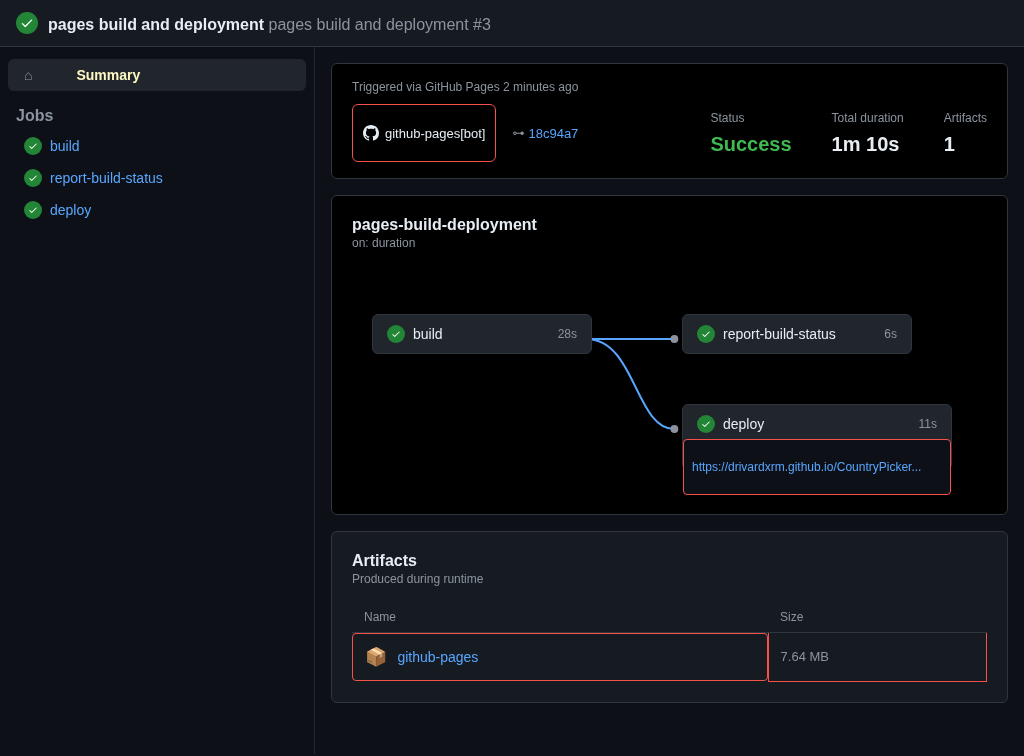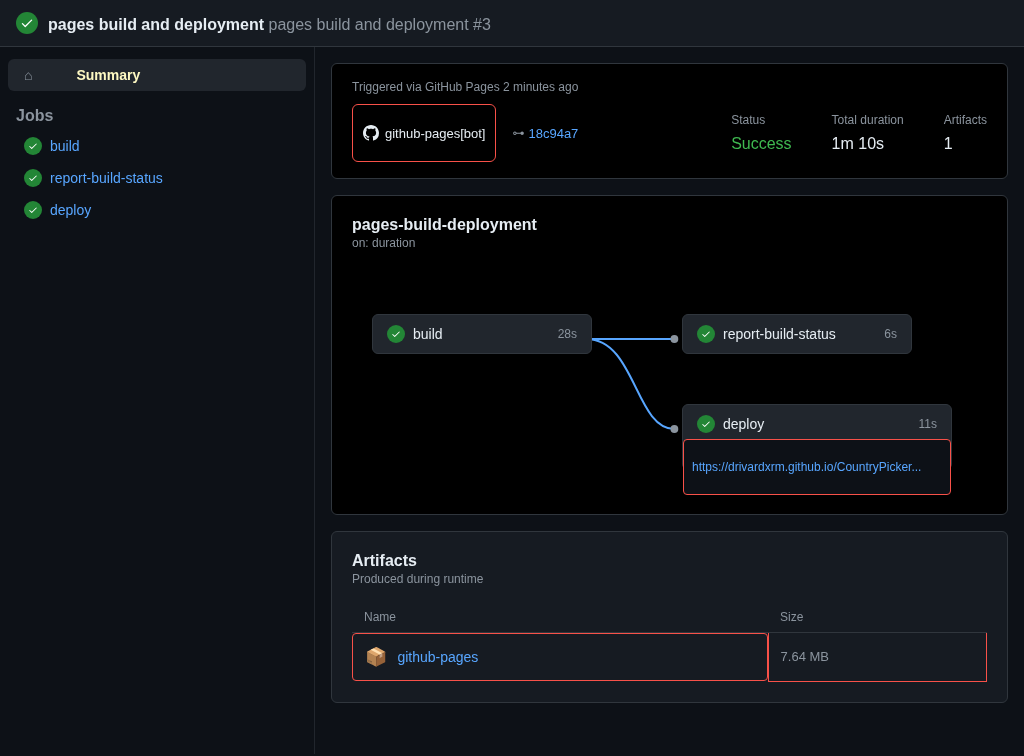--- a/index.html
+++ b/index.html
@@ -140,21 +140,21 @@
       font-size: 13px;
     }
     .commit-icon { color: #8b949e; font-size: 12px; }
     .status-group {
       margin-left: auto;
       display: flex;
       gap: 40px;
     }
     .status-item { display: flex; flex-direction: column; gap: 8px; }
     .status-item-label { font-size: 12px; color: #8b949e; }
-    .status-item-value { font-size: 16px; font-weight: 400; color: #e6edf3; }
+    .status-item-value { font-size: 20px; font-weight: 700; color: #e6edf3; }
     .status-success { color: #3fb950; }
 
     
     .workflow-card {
       background: #000000;
       border: 1px solid #30363d;
       border-radius: 6px;
       padding: 20px;
       margin-bottom: 16px;
       min-height: 300px;

